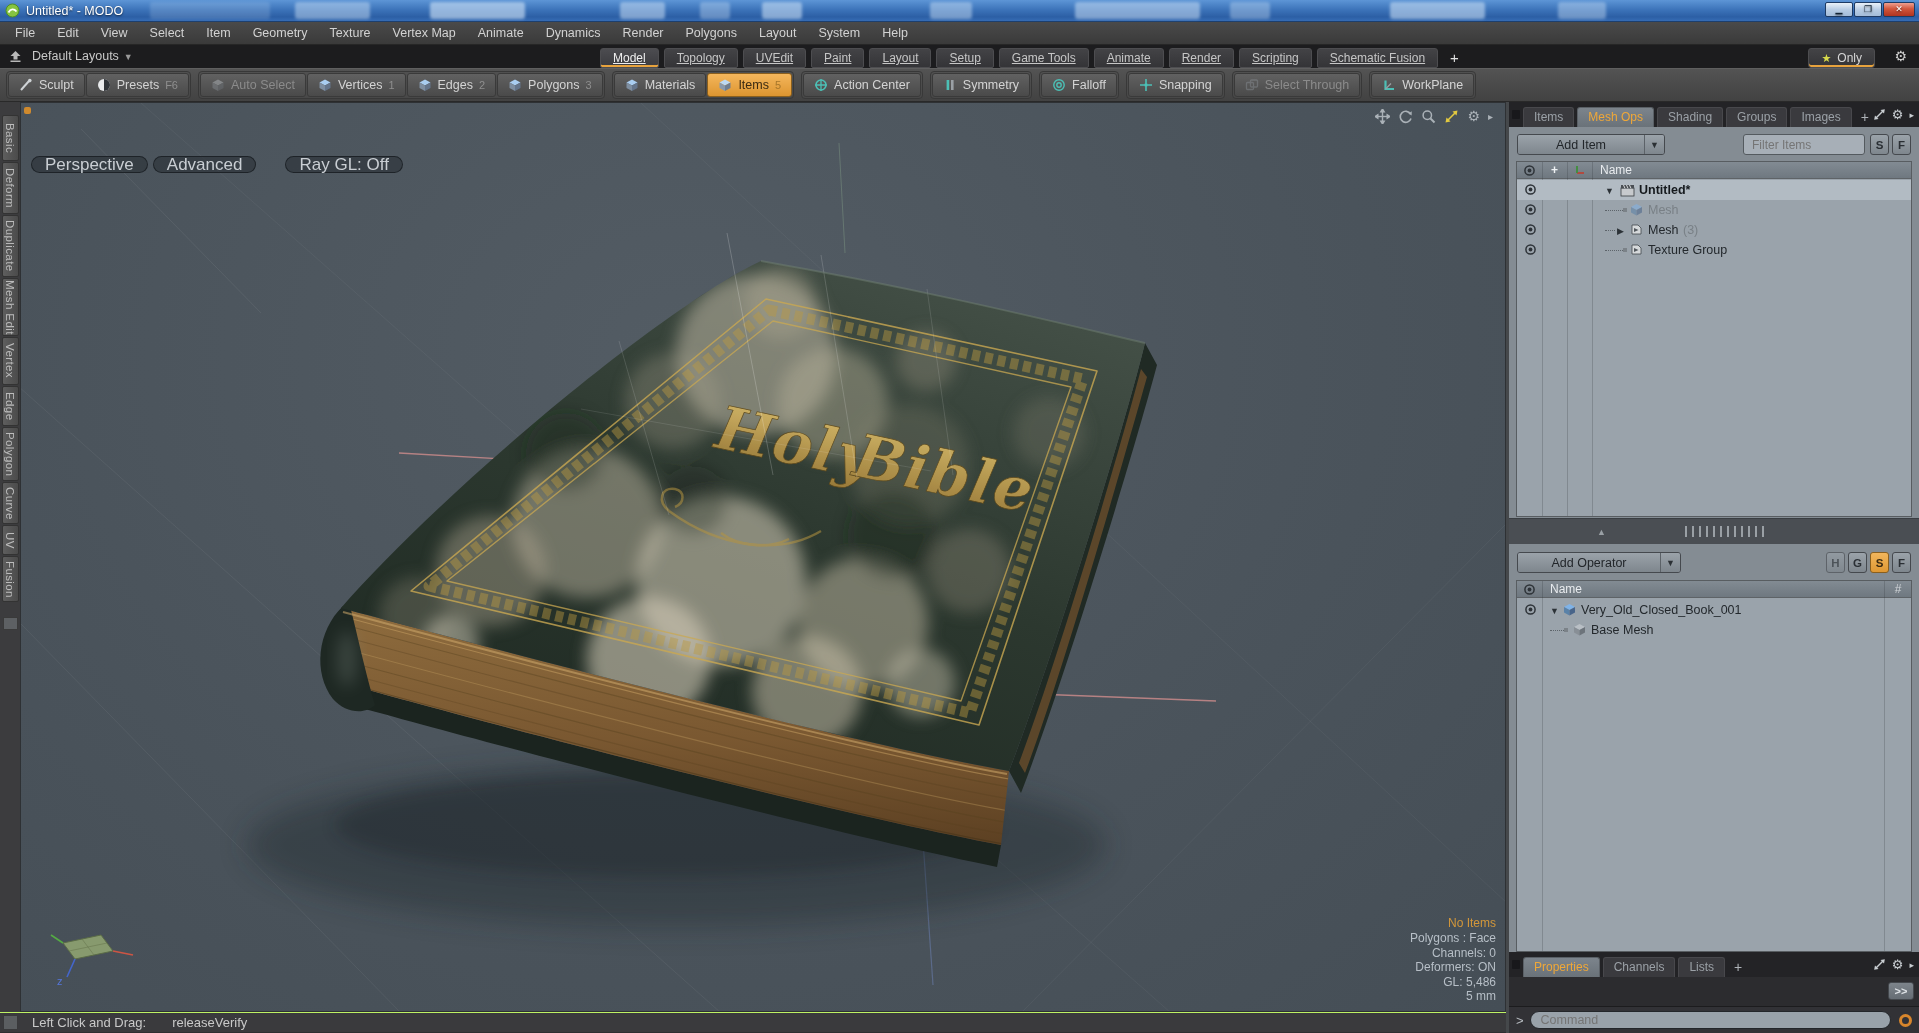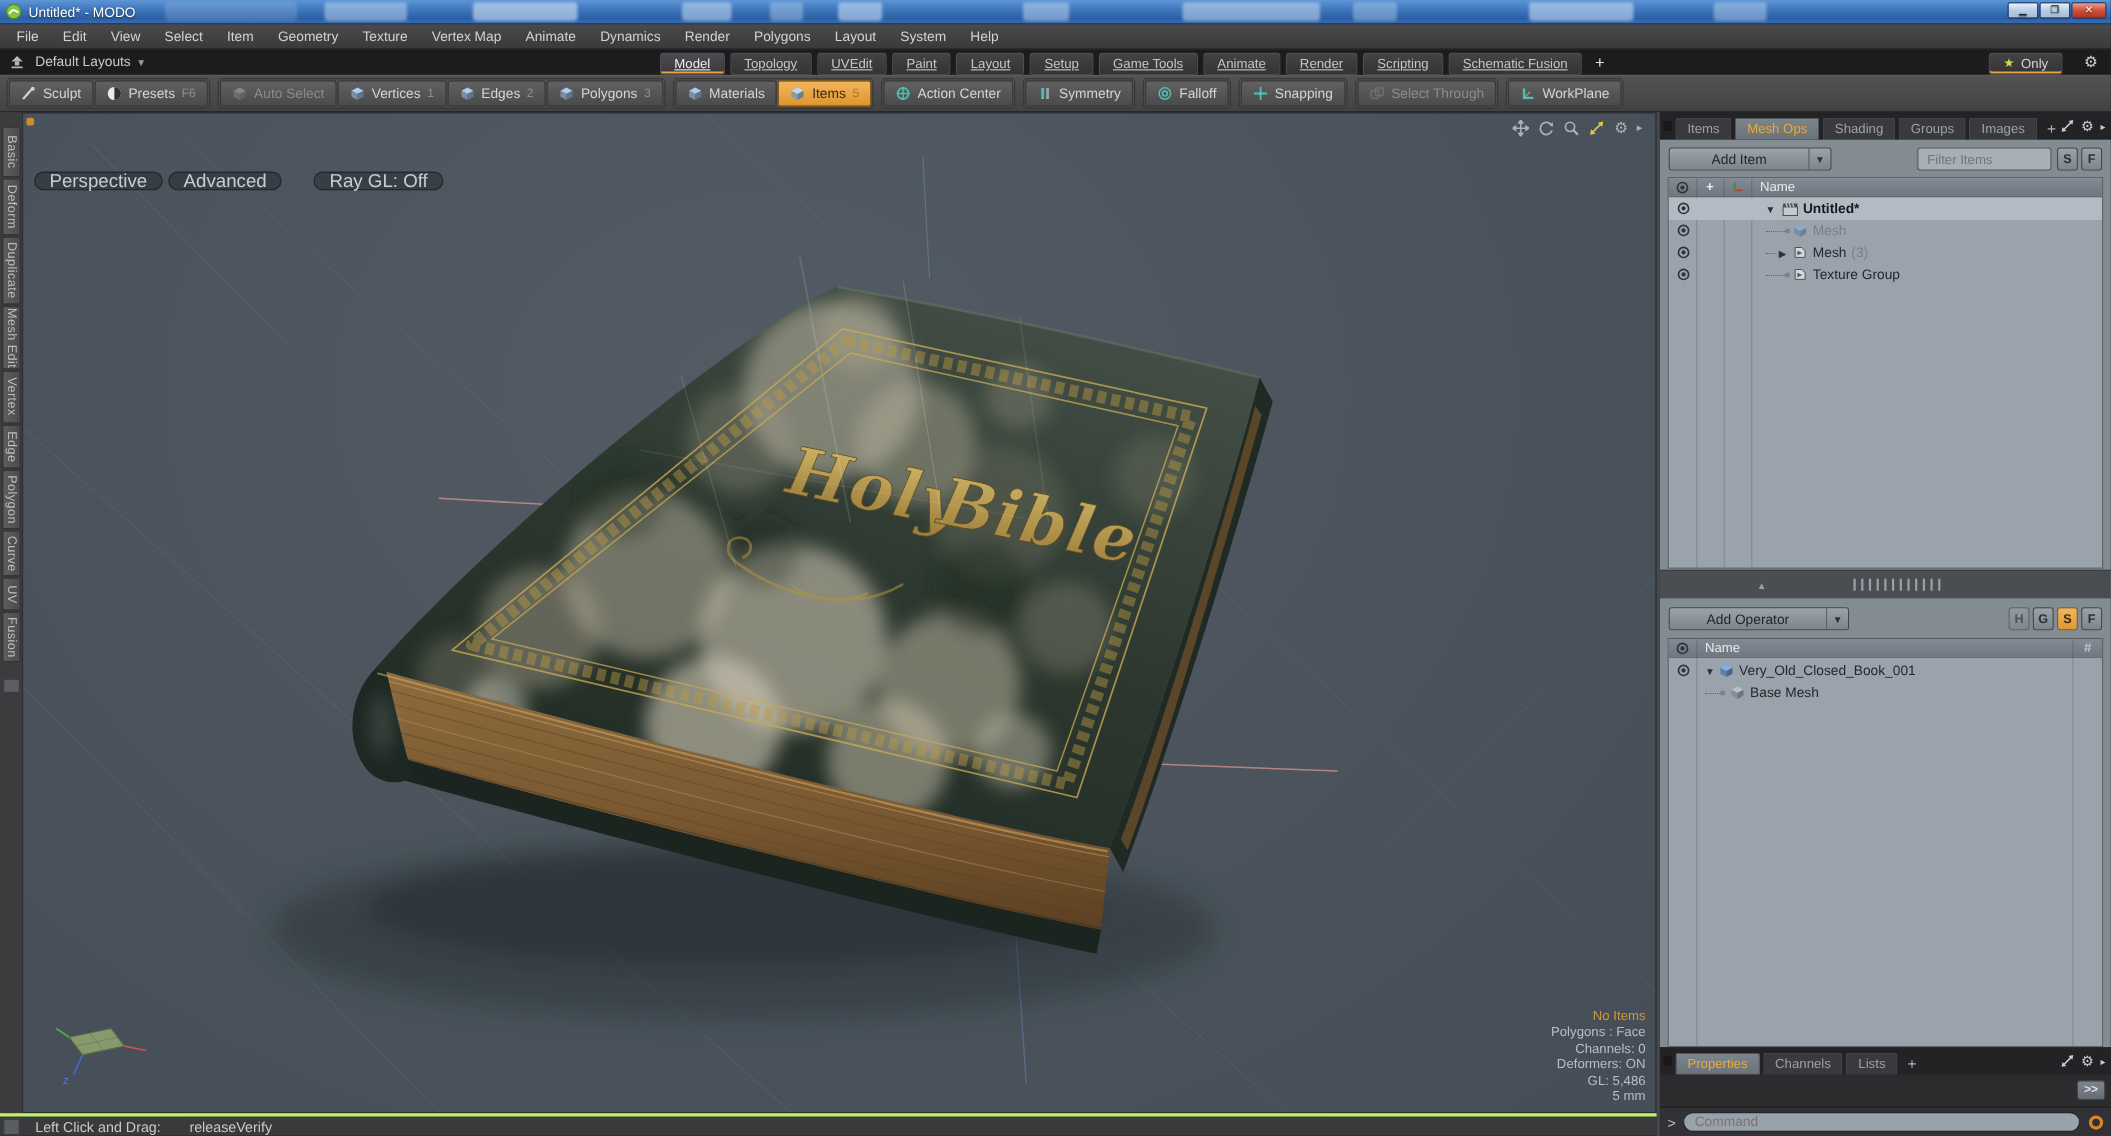--- a/index.html
+++ b/index.html
@@ -136,22 +136,22 @@
   .rp-gap { position:absolute; left:0; right:0; background:#2c2c2f; }
   .cmd-row { position:absolute; left:0; right:0; height:27px; background:#323236;
     border-top:1px solid #1c1c1e; display:flex; align-items:center; padding:0 7px; }
   .cmd-prompt { color:#b8bdc2; font-size:13px; margin-right:6px; }
   .cmd-input { flex:1; height:18px; border-radius:9px; border:1px solid #23262a; background:#99a2aa;
     color:#575e66; font-size:12.5px; padding:0 10px; font-family:"Liberation Sans",sans-serif; }
   .cmd-o { width:13px; height:13px; border:3px solid #d8862c; border-radius:50%; margin-left:8px; }
 
   
   .statusbar { position:absolute; left:0; top:1012px; width:1506px; height:20px;
-    background:#3a3a3d; border-top:3px solid #bef264; color:#c9c9c9; font-size:13px;
-    display:flex; align-items:flex-end; }
+    background:#3a3a3d; border-top:1px solid #bef264; color:#c9c9c9; font-size:13px;
+    display:flex; align-items:center; }
   .grip { width:15px; height:15px; background:#5b5e61; border:1px solid #39393b; margin:0 14px 0 3px; }
   .hint-val { margin-left:26px; }
   svg { display:block; }
 </style>
 </head>
 <body>
 
 <div class="app">
 
   <div class="titlebar">

